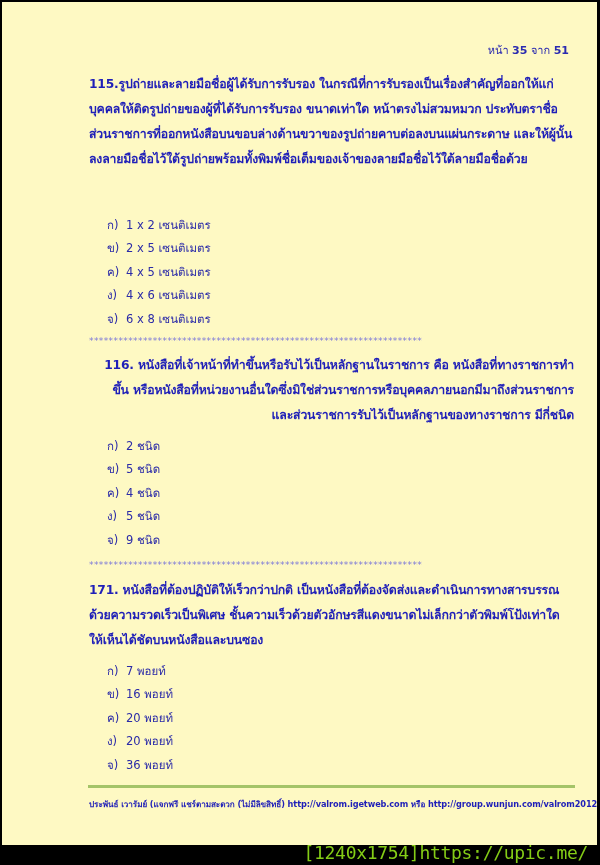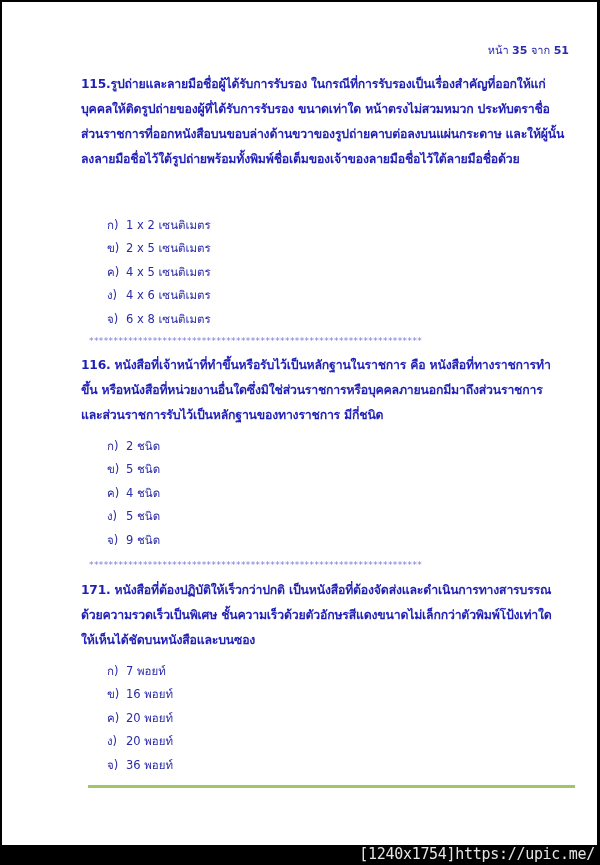--- a/index.html
+++ b/index.html
@@ -2,29 +2,29 @@
 <html><head>
 <meta charset="utf-8">
 <style>
   html, body { margin: 0; padding: 0; }
   body {
     width: 600px; height: 865px; background: #000; position: relative; overflow: hidden;
     font-family: "DejaVu Sans", "Liberation Sans", sans-serif;
   }
   .page {
     position: absolute; left: 2px; top: 2px; width: 595px; height: 843px;
-    background: #ffffff;
+    background: #fef9c3;
   }
   .page-num {
     position: absolute; right: 28px; top: 39px;
     font-size: 11px; color: #2b2bb0;
   }
   .page-num b { font-weight: bold; }
   .question {
-    position: absolute; left: 79px; width: 485px;
+    position: absolute; left: 87px; width: 485px;
     font-size: 12.3px; font-weight: bold; color: #1f1fb8; line-height: 25px;
     letter-spacing: -0.2px;
   }
   .choices { position: absolute; left: 105px; }
   .choice {
     height: 23.5px; font-size: 11.5px; color: #2a2aa8; white-space: nowrap;
     display: flex; align-items: center;
   }
   .choice .lbl { display: inline-block; width: 19px; }
   .sep {
@@ -32,21 +32,21 @@
     font-size: 9px; color: #7d7ad8; letter-spacing: 0.4px; height: 12px; line-height: 12px;
   }
   .footer-rule {
     position: absolute; left: 86px; top: 783px; width: 487px; height: 3px; background: #a4c468;
   }
   .footer-text {
     position: absolute; left: 87px; top: 796px; font-size: 8.2px; font-weight: bold;
     color: #1f1fb8; white-space: nowrap; letter-spacing: -0.1px;
   }
   .watermark {
-    position: absolute; right: 5px; bottom: 2px; color: #e5e5e5; font-size: 15px;
+    position: absolute; right: 12px; bottom: 2px; color: #84cc16; font-size: 18px;
     font-family: "DejaVu Sans Mono", monospace; letter-spacing: -0.3px;
   }
 </style>
 </head>
 <body>
 
 <div class="page">
 
   <div class="page-num">
     <span>หน้า</span>
@@ -73,21 +73,21 @@
         <span class="lbl">ง)</span>
         <span>4 x 6 เซนติเมตร</span>
       </div>
     <div class="choice">
         <span class="lbl">จ)</span>
         <span>6 x 8 เซนติเมตร</span>
       </div>
   </div>
   <div class="sep" style="top:333px;">********************************************************************</div>
 
-  <div class="question" style="top:351px;">116. หนังสือที่เจ้าหน้าที่ทำขึ้นหรือรับไว้เป็นหลักฐานในราชการ คือ หนังสือที่ทางราชการทำขึ้น หรือหนังสือที่หน่วยงานอื่นใดซึ่งมิใช่ส่วนราชการหรือบุคคลภายนอกมีมาถึงส่วนราชการ และส่วนราชการรับไว้เป็นหลักฐานของทางราชการ มีกี่ชนิด</div>
+  <div class="question" style="top:351px;text-align:right;">116. หนังสือที่เจ้าหน้าที่ทำขึ้นหรือรับไว้เป็นหลักฐานในราชการ คือ หนังสือที่ทางราชการทำขึ้น หรือหนังสือที่หน่วยงานอื่นใดซึ่งมิใช่ส่วนราชการหรือบุคคลภายนอกมีมาถึงส่วนราชการ และส่วนราชการรับไว้เป็นหลักฐานของทางราชการ มีกี่ชนิด</div>
   <div class="choices" style="top:432px;">
     <div class="choice">
         <span class="lbl">ก)</span>
         <span>2 ชนิด</span>
       </div>
     <div class="choice">
         <span class="lbl">ข)</span>
         <span>5 ชนิด</span>
       </div>
     <div class="choice">
@@ -123,15 +123,16 @@
         <span class="lbl">ง)</span>
         <span>20 พอยท์</span>
       </div>
     <div class="choice">
         <span class="lbl">จ)</span>
         <span>36 พอยท์</span>
       </div>
   </div>
 
   <div class="footer-rule"></div>
+  <div class="footer-text">ประพันธ์ เวารัมย์ (แจกฟรี แชร์ตามสะดวก (ไม่มีลิขสิทธิ์) http://valrom.igetweb.com หรือ http://group.wunjun.com/valrom2012</div>
 </div>
 
 <div class="watermark">[1240x1754]https://upic.me/</div>
 
 </body></html>

